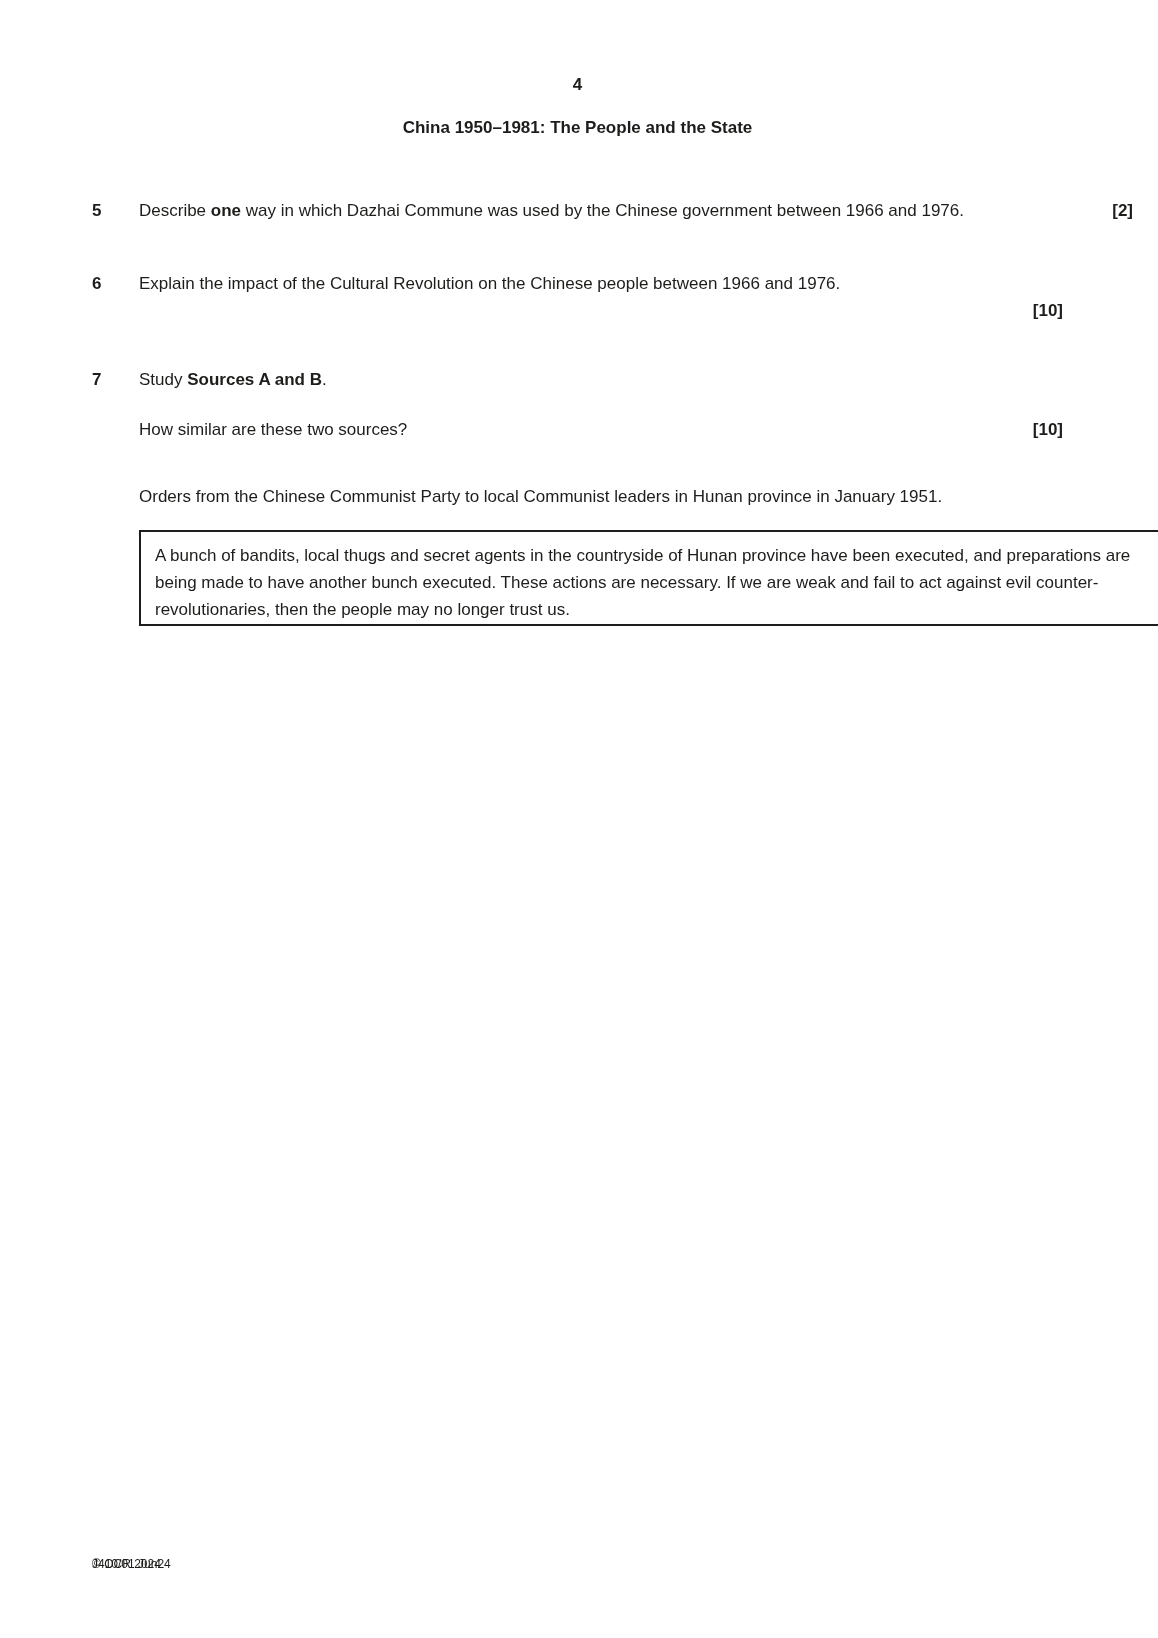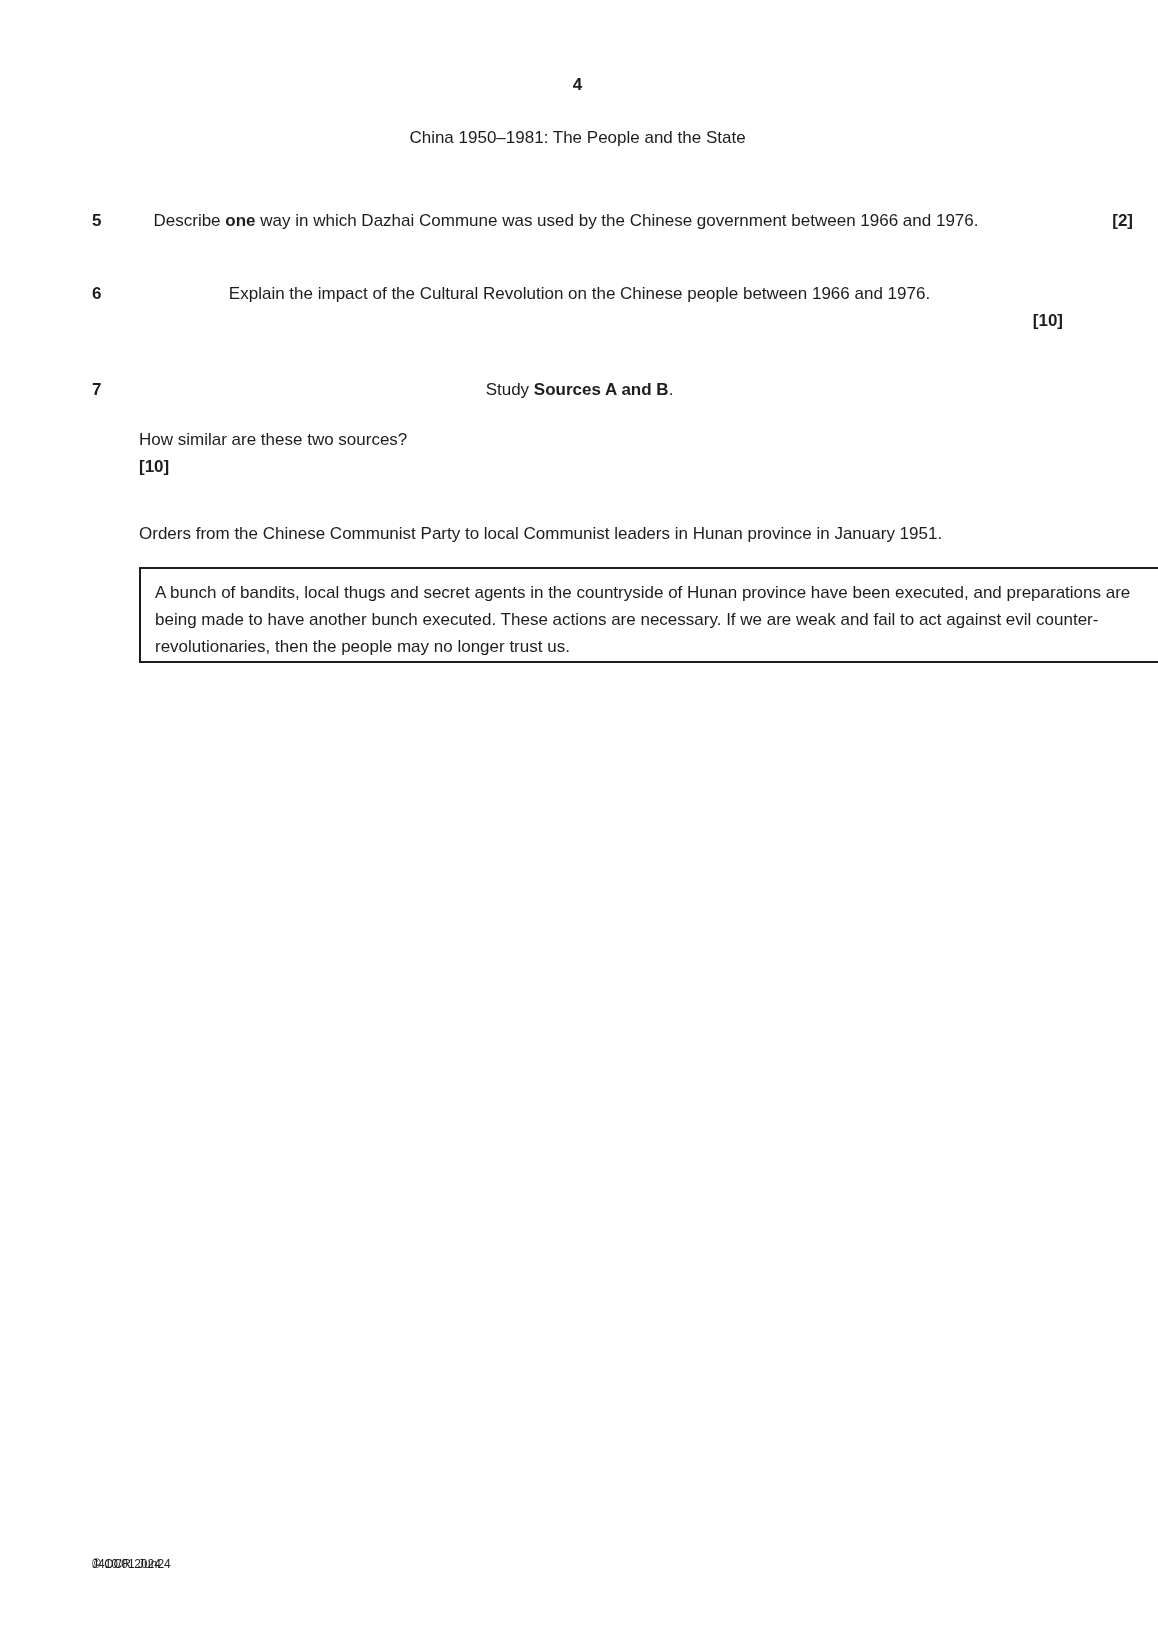--- a/index.html
+++ b/index.html
@@ -19,21 +19,21 @@
     position: absolute;
     left: 92px;
     top: 0;
     width: 971px;
     padding-top: 71px;
   }
   .center { text-align: center; }
   .bold { font-weight: bold; }
   .page-number { font-weight: bold; }
   .section-title { font-weight: bold; margin-top: 19px; }
-  .topic-title { font-weight: normal; margin-top: 26px; }
+  .topic-title { font-weight: bold; margin-top: 16px; }
   .time-note { margin-top: 27px; }
 
   .question { position: relative; padding-left: 47px; }
   .q5 { margin-top: 56px; padding-right: 70px; }
   .q6 { margin-top: 46px; }
   .q7 { margin-top: 42px; }
   .q-num {
     position: absolute;
     left: 0;
     top: 0;
@@ -42,27 +42,26 @@
   .marks-abs {
     position: absolute;
     right: -70px; 
     bottom: 0;
     font-weight: bold;
   }
   .marks-line {
     text-align: right;
     font-weight: bold;
   }
-  .q-body { max-width: 881px; text-align: center; }
+  .q-body { max-width: 881px; }
   .prompt-row {
     display: flex;
     justify-content: space-between;
     padding-left: 47px;
     margin-top: 23px;
-    flex-direction: column;
   }
   .prompt-row .marks { font-weight: bold; }
 
   .indent { margin-left: 47px; max-width: 881px; }
   .source-heading { font-weight: bold; margin-top: 47px; }
   .source-attribution { margin-top: 40px; }
   .source-context { margin-top: 25px; }
 
   .quote-box {
     margin-left: 47px;

